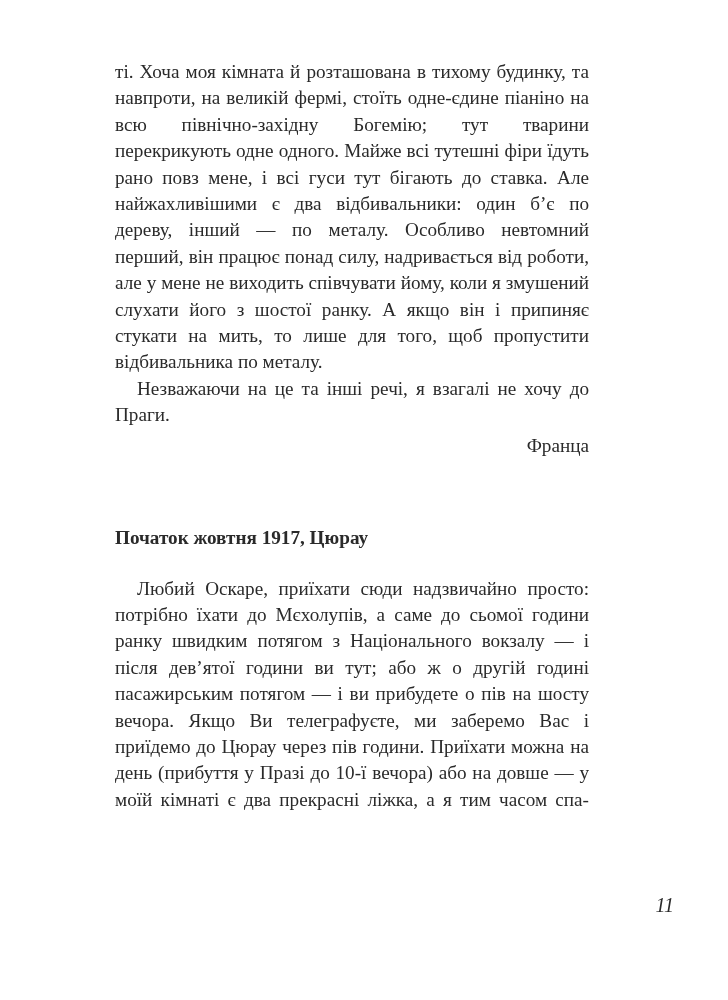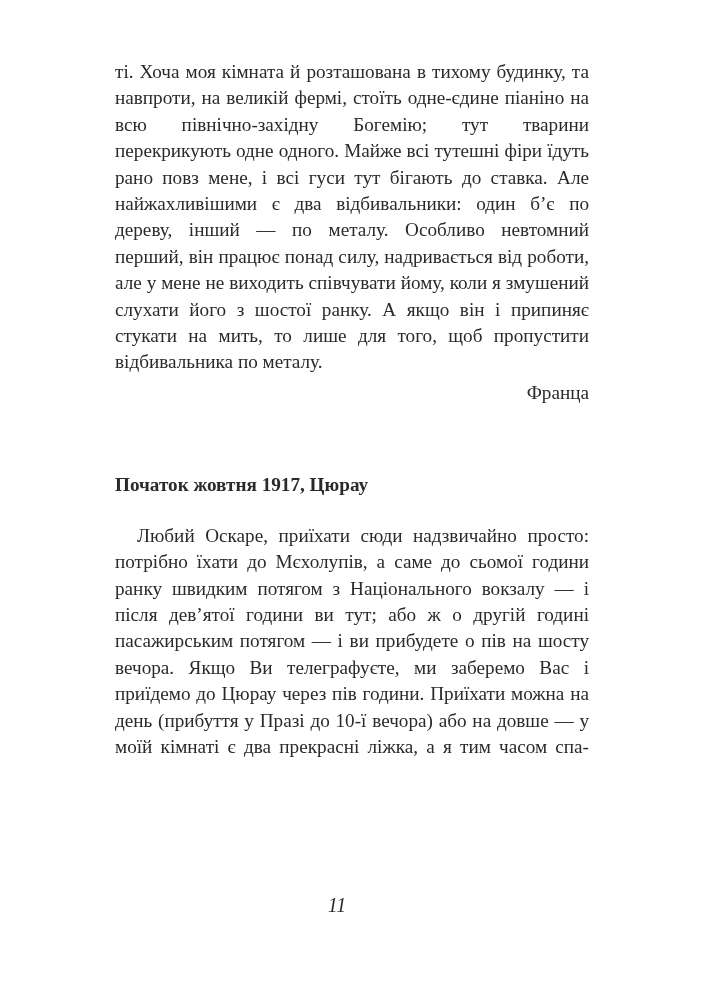--- a/index.html
+++ b/index.html
@@ -17,28 +17,29 @@
     .indent { text-indent: 22px; }
     .sign { text-align: right; margin-top: 4px !important; }
     .ps { margin-top: 24px !important; }
     .heading {
       text-align: left; font-weight: bold;
       margin-top: 66px !important; margin-bottom: 24px !important;
     }
     .last-line { text-align-last: justify; }
     .page-number {
       position: absolute; left: 0; width: 674px; top: 894px;
-      text-align: center;
+      text-align: right;
       font-family: "Liberation Serif", "DejaVu Serif", serif;
       font-style: italic; font-size: 20px; color: #2a2a2a;
     }
   </style>
 </head>
 <body>
 
 <div class="page">
   <p>ті. Хоча моя кімната й розташована в тихому будинку, та навпроти, на великій фермі, стоїть одне-єдине піаніно на всю північно-західну Богемію; тут тварини перекрикують одне одного. Майже всі тутешні фіри їдуть рано повз мене, і всі гуси тут бігають до ставка. Але найжахливішими є два відбивальники: один б’є по дереву, інший — по металу. Особливо невтомний перший, він працює понад силу, надривається від роботи, але у мене не виходить співчувати йому, коли я змушений слухати його з шостої ранку. А якщо він і припиняє стукати на мить, то лише для того, щоб пропустити відбивальника по металу.</p>
+  <p class="indent">Незважаючи на це та інші речі, я взагалі не хочу до Праги.</p>
   <p class="sign">Франца</p>
   <p class="heading">Початок жовтня 1917, Цюрау</p>
   <p class="indent last-line">Любий Оскаре, приїхати сюди надзвичайно просто: потрібно їхати до Мєхолупів, а саме до сьомої години ранку швидким потягом з Національного вокзалу — і після дев’ятої години ви тут; або ж о другій годині пасажирським потягом — і ви прибудете о пів на шосту вечора. Якщо Ви телеграфуєте, ми заберемо Вас і приїдемо до Цюрау через пів години. Приїхати можна на день (прибуття у Празі до 10-ї вечора) або на довше — у моїй кімнаті є два прекрасні ліжка, а я тим часом спа-</p>
 </div>
 
 <div class="page-number">11</div>
 
 </body></html>

